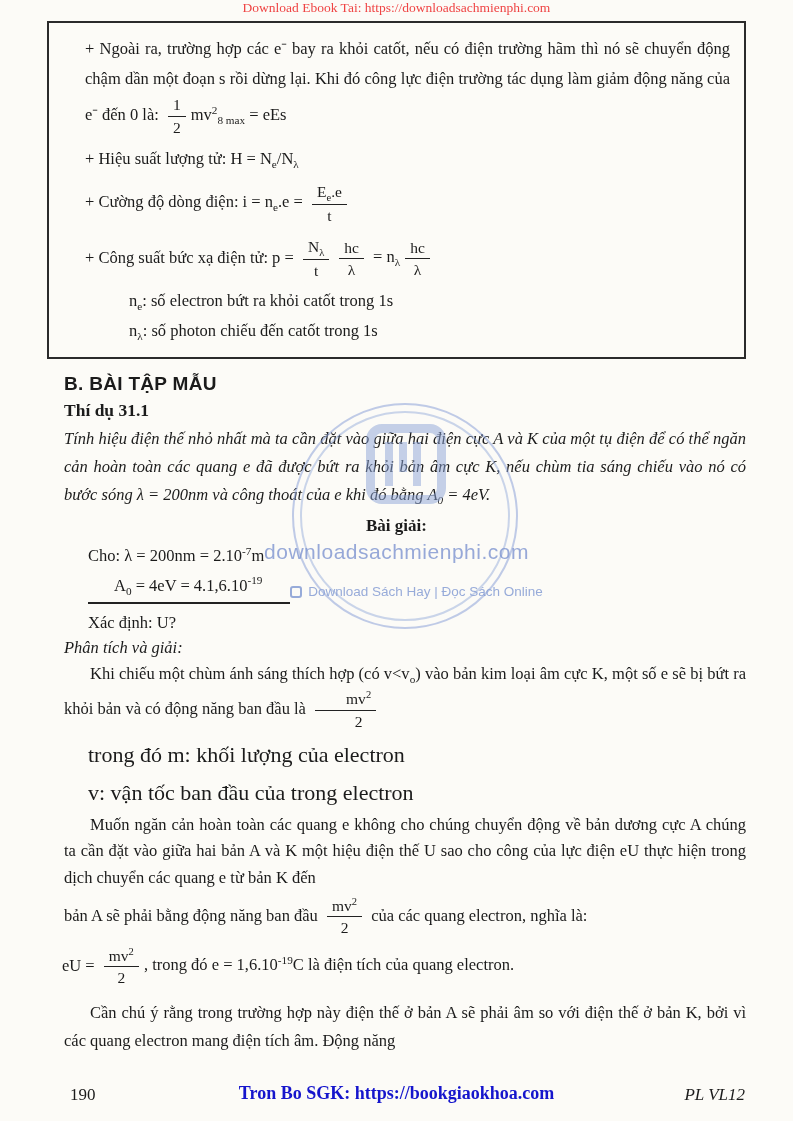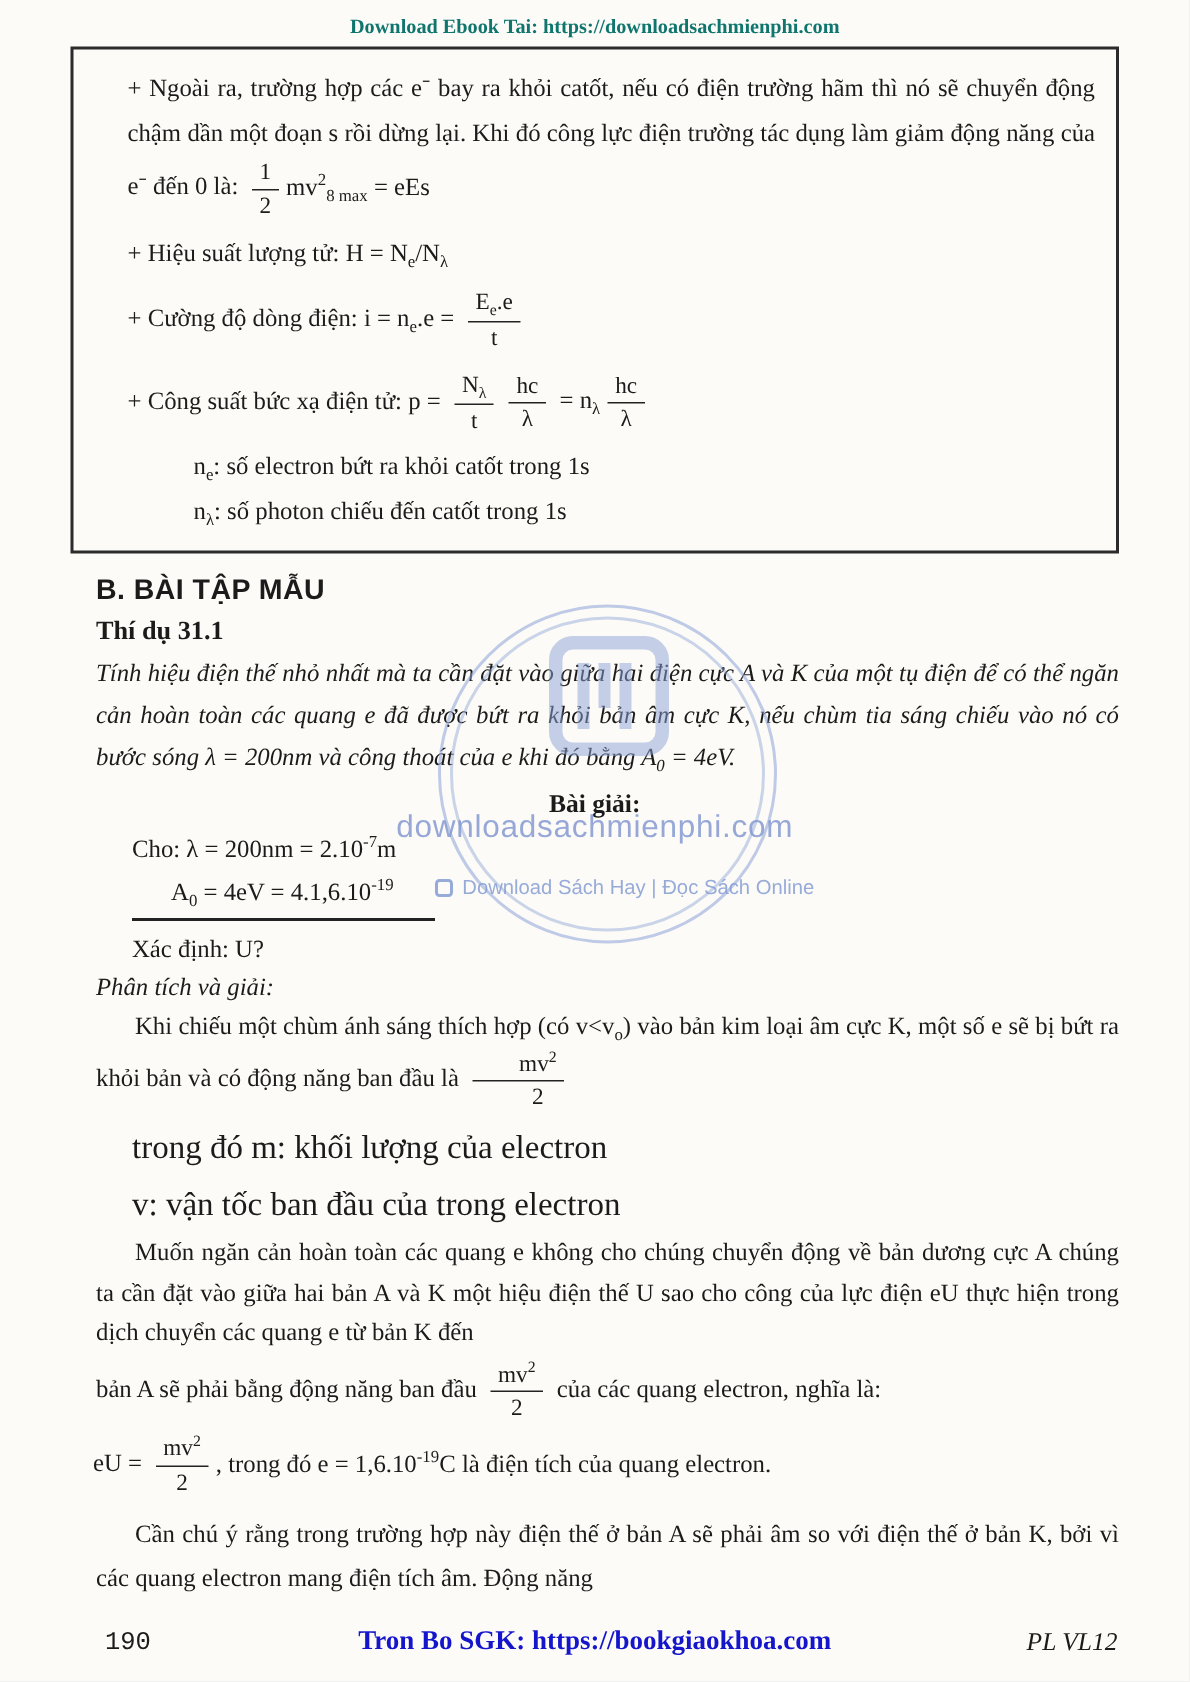--- a/index.html
+++ b/index.html
@@ -9,25 +9,25 @@
     width:793px; height:1121px;
     margin:0 auto;
     background:#fcfbf7;
     font-family:"Liberation Serif", serif;
     color:#1b1b1b;
     overflow:hidden;
   }
   sup, sub { font-size:68%; line-height:1; }
 
   .top-link {
-    padding-top:10px;
+    padding-top:0;
     text-align:center;
     font-size:13.5px;
-    font-weight:bold;
-    color:#0f766e;
+    font-weight:normal;
+    color:#ef4444;
     font-family:"Liberation Serif", serif;
   }
 
   .formula-box {
     margin:5px 47px 0 47px;
     border:2px solid #2b2b2b;
     padding:11px 14px 13px 36px;
     font-size:16.5px;
   }
   .box-para { text-align:justify; line-height:1.8; }
@@ -121,21 +121,21 @@
     padding-left:40px;
   }
   .wm-badge {
     display:inline-block; width:12px; height:12px;
     border:2px solid rgba(133,156,212,.85); border-radius:3px;
     margin-right:6px; vertical-align:-2px;
   }
 
   
   .footer { position:absolute; left:0; right:0; bottom:16px; height:22px; }
-  .footer .pnum { position:absolute; left:70px; bottom:0; font-size:17px;font-family:Liberation Mono, monospace; }
+  .footer .pnum { position:absolute; left:70px; bottom:0; font-size:17px; }
   .footer .flink {
     position:absolute; left:0; right:0; bottom:1px;
     text-align:center;
     color:#1515cc; font-weight:bold; font-size:18px;
   }
   .footer .fright { position:absolute; right:48px; bottom:0; font-style:italic; font-size:17px; }
 </style>
 </head>
 <body>
 

